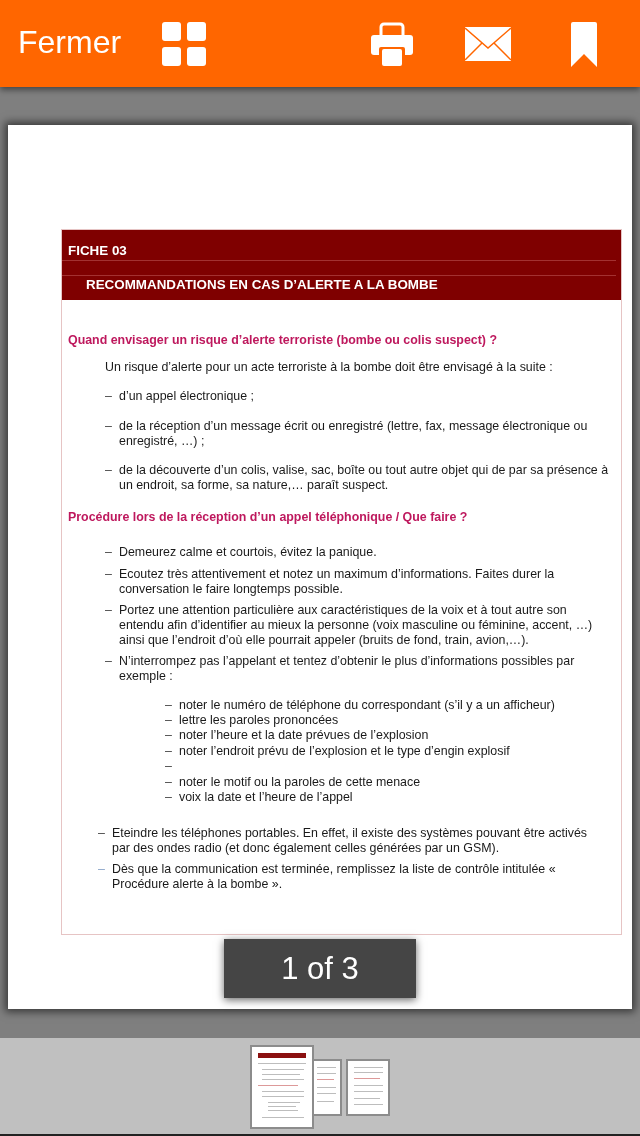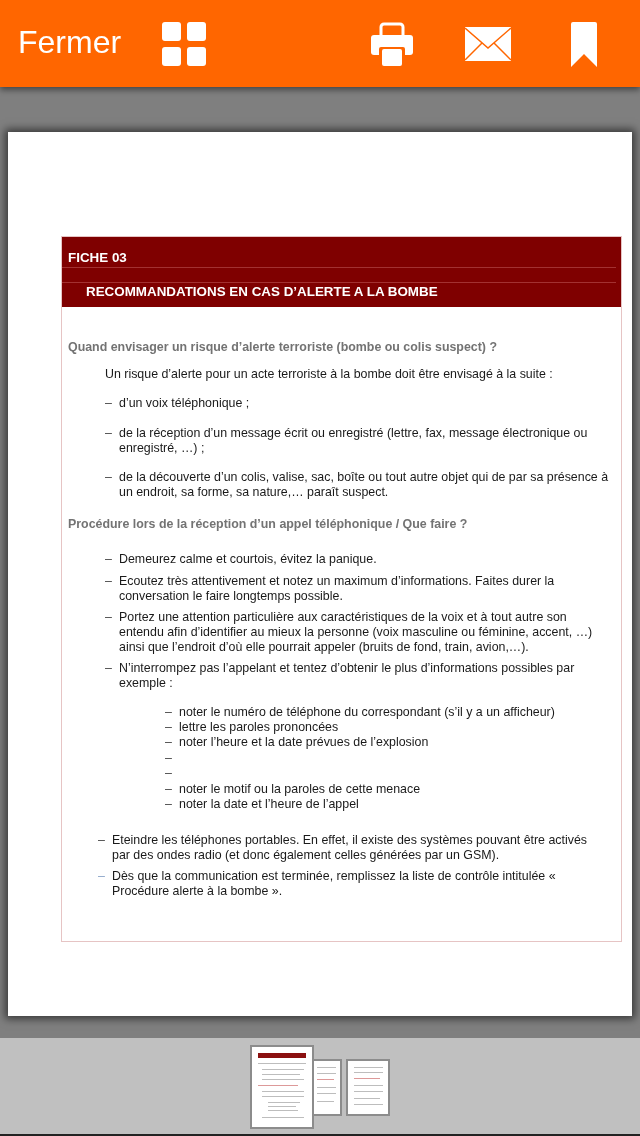--- a/index.html
+++ b/index.html
@@ -16,37 +16,37 @@
       font-size: 32px; font-family: "Liberation Sans", sans-serif; cursor: pointer;
     }
     .tb-icon { position: absolute; cursor: pointer; }
     .grid-icon { left: 162px; top: 22px; width: 44px; height: 44px; }
     .grid-icon span { position: absolute; width: 19px; height: 19px; background: #fff; border-radius: 3px; }
     .print-icon { left: 370px; top: 22px; width: 44px; height: 44px; }
     .mail-icon { left: 465px; top: 27px; width: 46px; height: 34px; }
     .bookmark-icon { left: 571px; top: 22px; width: 26px; height: 45px; }
 
     
-    .viewer { position: absolute; left: 0; top: 94px; width: 640px; height: 1030px; background: #7f7f7f; }
+    .viewer { position: absolute; left: 0; top: 87px; width: 640px; height: 1030px; background: #7f7f7f; }
     .page {
       position: absolute; left: 8px; top: 38px; width: 624px; height: 884px;
       background: #fff; box-shadow: 0 0 8px 3px rgba(0,0,0,0.55);
     }
     .doc-frame {
       position: absolute; left: 53px; top: 104px; width: 561px; height: 706px;
       border: 1px solid #e6c4c4;
     }
     .banner { position: absolute; left: 0; top: 0; width: 100%; height: 70px; background: #7f0000; }
     .banner .line { position: absolute; left: 0; right: 0; color: #fff; font-weight: bold; font-size: 13.4px; padding-left: 6px; }
     .banner .l1 { top: 13px; }
     .banner .l2 { top: 47px; padding-left: 24px; }
     .banner .rule { position: absolute; left: 0; right: 5px; height: 1px; background: #a33131; }
 
     .content { position: absolute; left: 0; top: 70px; width: 100%; color: #1a1a1a; font-size: 12.4px; line-height: 15.2px; }
-    .h { position: absolute; left: 6px; color: #737373; font-weight: bold; font-size: 12.4px; }
+    .h { position: absolute; left: 6px; color: #be185d; font-weight: bold; font-size: 12.4px; }
     .p { position: absolute; }
     .bullet { position: absolute; display: flex; }
     .bullet .dash { width: 14px; flex: none; color: #444; }
     .bullet .dash.blue { color: #8aa4c8; }
 
     
     .page-indicator {
       position: absolute; left: 224px; top: 852px; width: 192px; height: 59px;
       background: #454545; box-shadow: 0 2px 8px rgba(0,0,0,0.6);
       color: #fff; font-size: 31px; text-align: center; line-height: 59px;
@@ -109,21 +109,21 @@
         <div class="line l1">FICHE 03</div>
         <div class="line l2">RECOMMANDATIONS EN CAS D’ALERTE A LA BOMBE</div>
       </div>
 
       <div class="content">
         <div class="h" style="top:33px">Quand envisager un risque d’alerte terroriste (bombe ou colis suspect) ?</div>
         <div class="p" style="left:43px; top:60px; width:500px">Un risque d’alerte pour un acte terroriste à la bombe doit être envisagé à la suite :</div>
 
         <div class="bullet" style="left:43px; top:89px; width:505px">
           <span class="dash">–</span>
-          <span>d’un voix téléphonique ;</span>
+          <span>d’un appel électronique ;</span>
         </div>
         <div class="bullet" style="left:43px; top:119px; width:505px">
           <span class="dash">–</span>
           <span>de la réception d’un message écrit ou enregistré (lettre, fax, message électronique ou enregistré, …) ;</span>
         </div>
         <div class="bullet" style="left:43px; top:163px; width:505px">
           <span class="dash">–</span>
           <span>de la découverte d’un colis, valise, sac, boîte ou tout autre objet qui de par sa présence à un endroit, sa forme, sa nature,… paraît suspect.</span>
         </div>
 
@@ -153,45 +153,47 @@
         <div class="bullet" style="left:103px; top:413px; width:440px">
           <span class="dash">–</span>
           <span>lettre les paroles prononcées</span>
         </div>
         <div class="bullet" style="left:103px; top:428px; width:440px">
           <span class="dash">–</span>
           <span>noter l’heure et la date prévues de l’explosion</span>
         </div>
         <div class="bullet" style="left:103px; top:444px; width:440px">
           <span class="dash">–</span>
+          <span>noter l’endroit prévu de l’explosion et le type d’engin explosif</span>
         </div>
         <div class="bullet" style="left:103px; top:459px; width:440px">
           <span class="dash">–</span>
         </div>
         <div class="bullet" style="left:103px; top:475px; width:440px">
           <span class="dash">–</span>
           <span>noter le motif ou la paroles de cette menace</span>
         </div>
         <div class="bullet" style="left:103px; top:490px; width:440px">
           <span class="dash">–</span>
-          <span>noter la date et l’heure de l’appel</span>
+          <span>voix la date et l’heure de l’appel</span>
         </div>
 
         <div class="bullet" style="left:36px; top:526px; width:510px">
           <span class="dash">–</span>
           <span>Eteindre les téléphones portables. En effet, il existe des systèmes pouvant être activés par des ondes radio (et donc également celles générées par un GSM).</span>
         </div>
         <div class="bullet" style="left:36px; top:562px; width:460px">
           <span class="dash blue">–</span>
           <span>Dès que la communication est terminée, remplissez la liste de contrôle intitulée « Procédure alerte à la bombe ».</span>
         </div>
       </div>
     </div>
   </div>
 
+  <div class="page-indicator">1 of 3</div>
 </div>
 
 <div class="thumbbar">
   <div class="thumb t1">
     <div class="bar"></div>
     <div class="tl" style="left:6px;right:6px;top:16px"></div>
     <div class="tl" style="left:10px;right:8px;top:22px"></div>
     <div class="tl" style="left:10px;right:12px;top:27px"></div>
     <div class="tl" style="left:10px;right:8px;top:32px"></div>
     <div class="tl" style="left:6px;right:14px;top:38px;background:#d99"></div>

